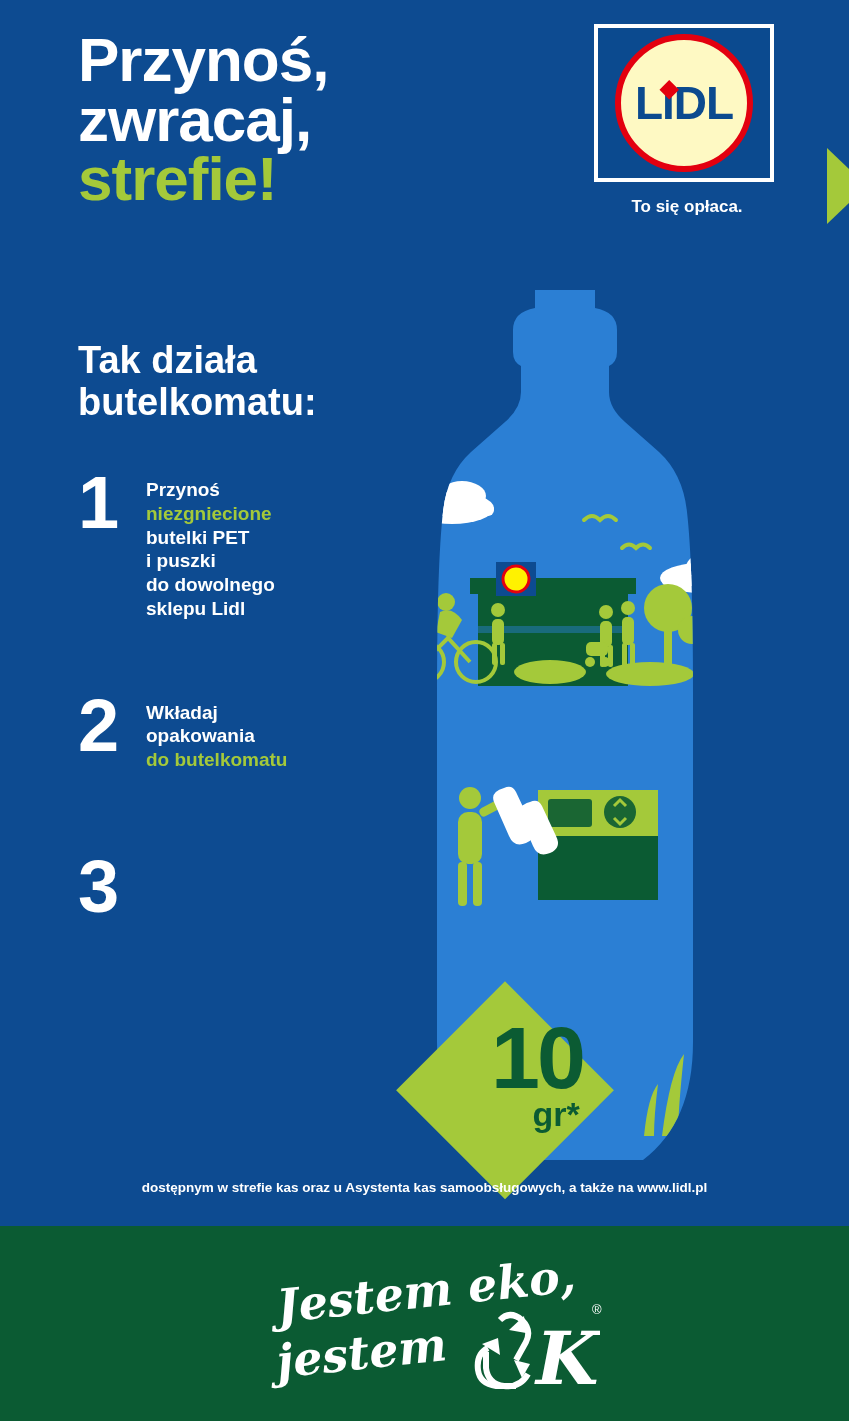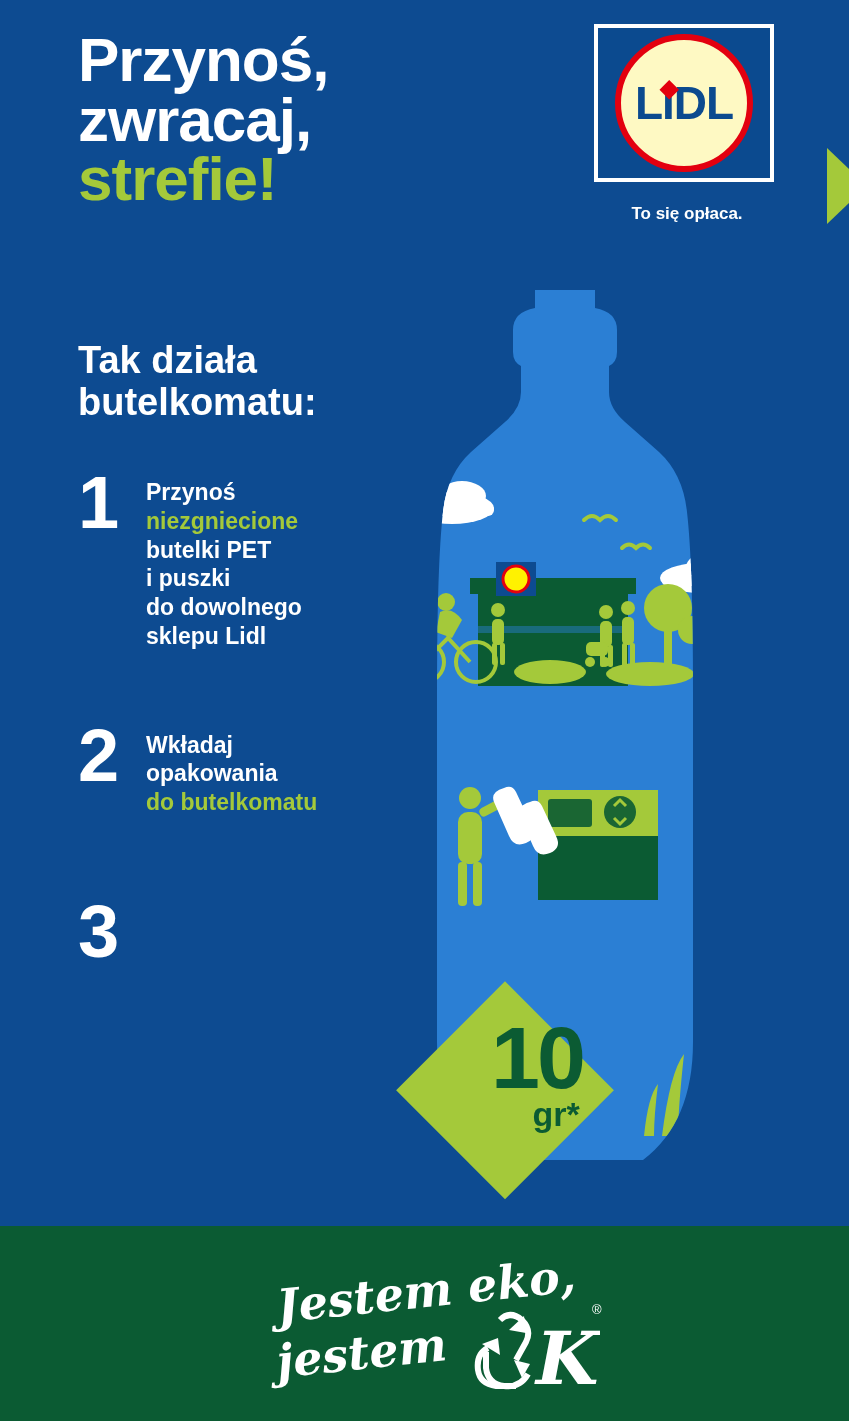--- a/index.html
+++ b/index.html
@@ -65,21 +65,21 @@
     line-height: 1;
   }
   .lidl-logo .word .dot {
     color: #e3000f;
     position: absolute;
     left: 25px; top: -4px;
     font-size: 24px;
   }
   .tagline {
     position: absolute;
-    left: 592px; top: 204px;
+    left: 592px; top: 197px;
     width: 190px;
     text-align: center;
     color: #ffffff;
     font-weight: bold;
     font-size: 17px;
     z-index: 5;
   }
   .corner-chevron {
     position: absolute;
     right: -18px; top: 148px;
@@ -106,21 +106,21 @@
   .step .num {
     color: #ffffff;
     font-weight: bold;
     font-size: 74px;
     line-height: 0.9;
     width: 68px;
     flex: 0 0 68px;
   }
   .step .txt {
     font-weight: bold;
-    font-size: 23px;
+    font-size: 19px;
     line-height: 1.25;
     color: #ffffff;
     padding-top: 8px;
   }
   .step .txt .green { color: #a4c93a; }
   .step-1 { margin-bottom: 72px; }
   .step-2 { margin-bottom: 82px; }
   .step-2 .num, .step-3 .num { font-size: 74px; }
   .step-3 .txt .green { color: #a4c93a; }
 
@@ -349,20 +349,21 @@
       </div>
     </div>
 
     <div class="step step-3">
       <div class="num">3</div>
     </div>
 
   </div>
 
   <div class="footnote">
+    <div>dostępnym w strefie kas oraz u Asystenta kas samoobsługowych, a także na www.lidl.pl</div>
   </div>
 
   <div class="band">
     <div class="band-inner">
       <span class="eko1">Jestem eko,</span>
       <span class="eko2">jestem</span>
 
       <div class="ok-mark">
         <svg width="130" height="96" viewBox="0 0 130 96" xmlns="http://www.w3.org/2000/svg">
 

